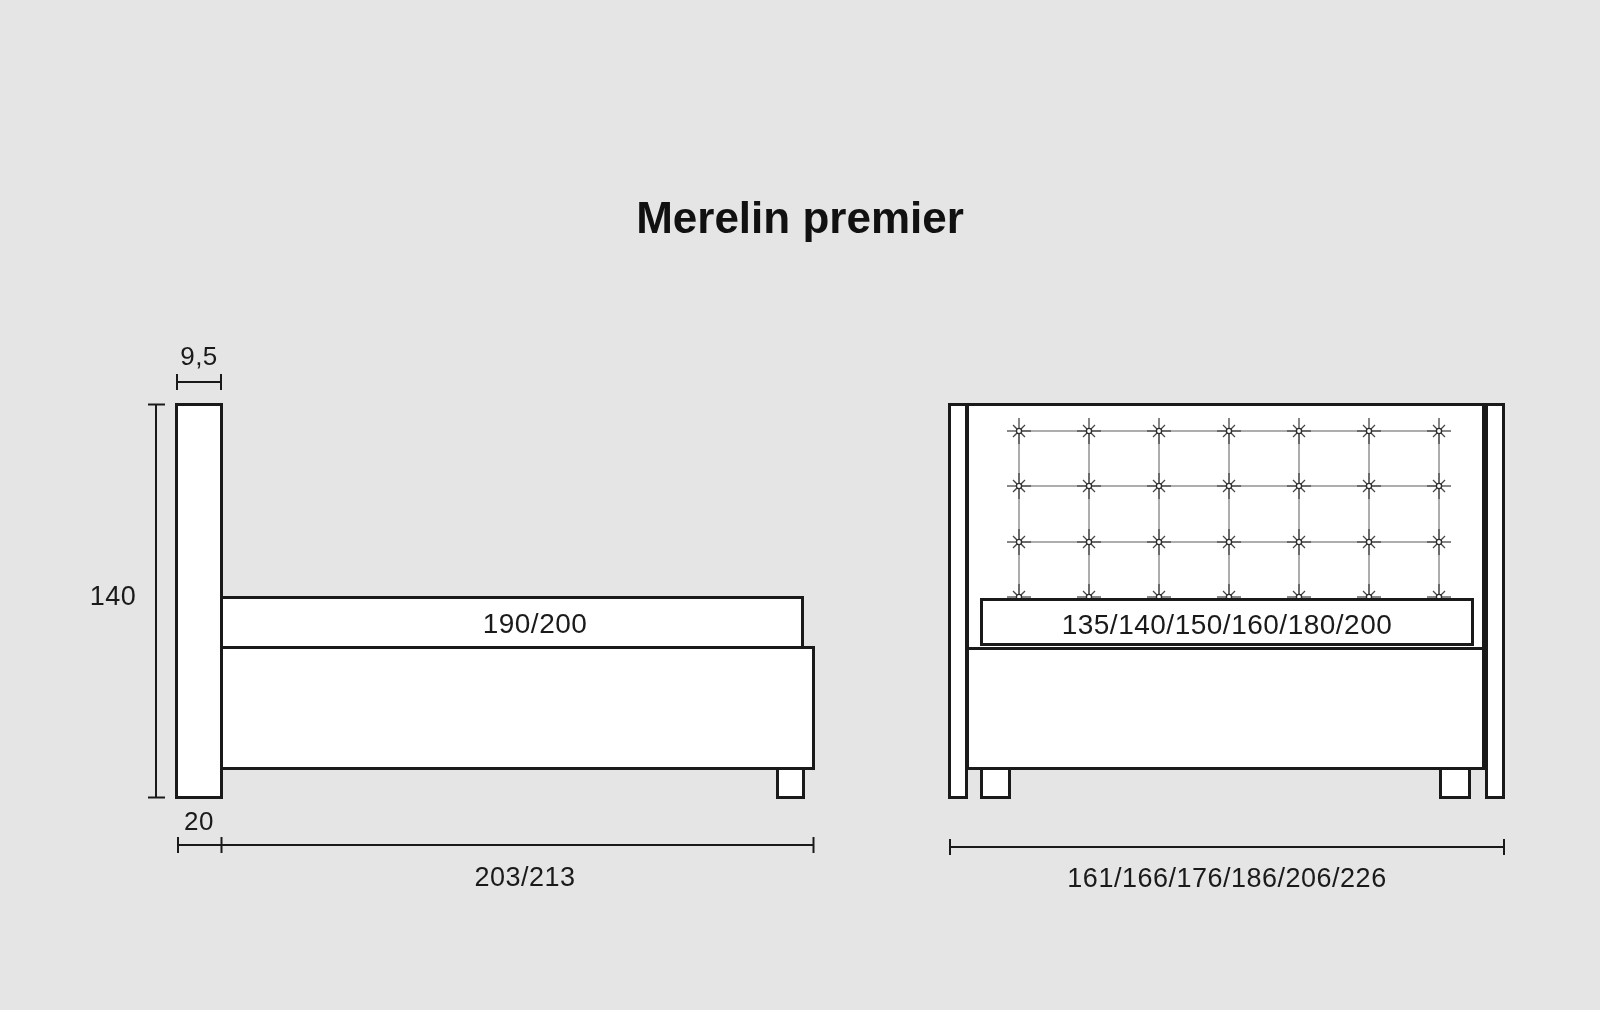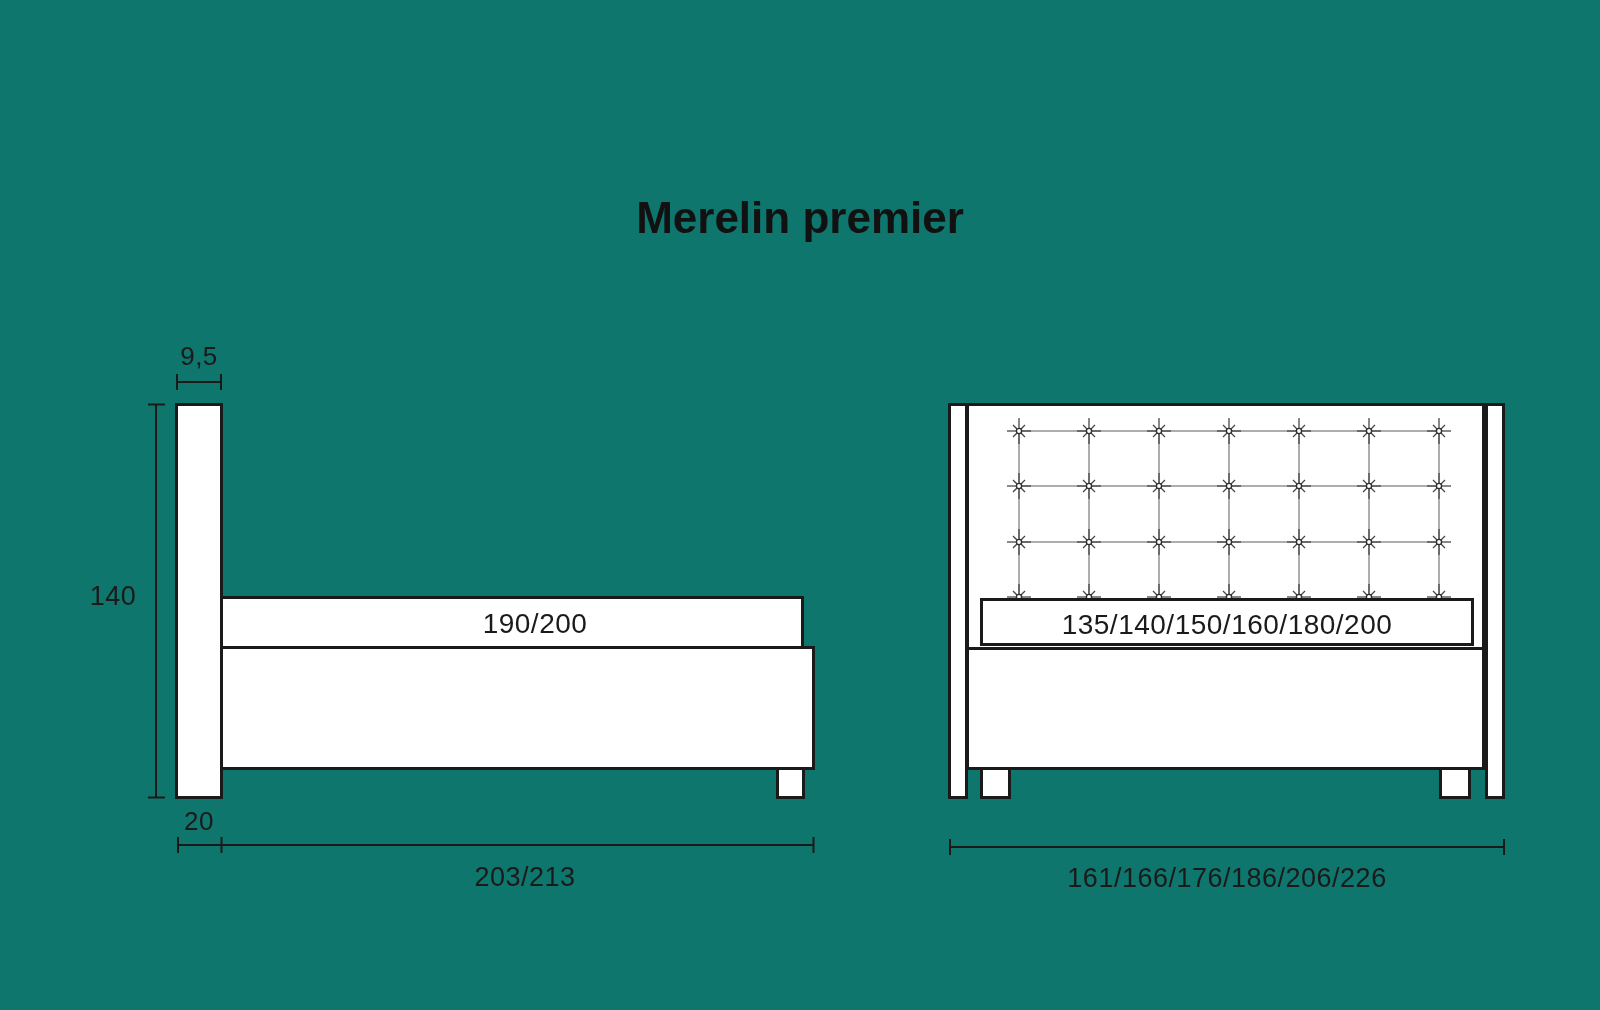--- a/index.html
+++ b/index.html
@@ -1,21 +1,21 @@
 <!DOCTYPE html>
 <html style="--ink: #1a1a1a;"><head>
 <meta charset="utf-8">
 <style>
   :root { --ink: #1a1a1a; --thin: #474747; --grid: #5c5c5c; }
   html, body { margin: 0; padding: 0; background: #ffffff; }
   .canvas {
     position: relative;
     width: 1600px;
     height: 1010px;
-    background: #0f766e;
+    background: #e5e5e5;
     overflow: hidden;
     font-family: "Liberation Sans", sans-serif;
   }
   svg { position: absolute; left: 0; top: 0; }
   .outline { fill: #ffffff; stroke: var(--ink); stroke-width: 3; }
   .dim-line { stroke: var(--ink); stroke-width: 2; }
   .dim-tick { stroke: var(--ink); stroke-width: 2; }
   .dim-text {
     font-family: "Liberation Sans", sans-serif;
     font-size: 27px;

